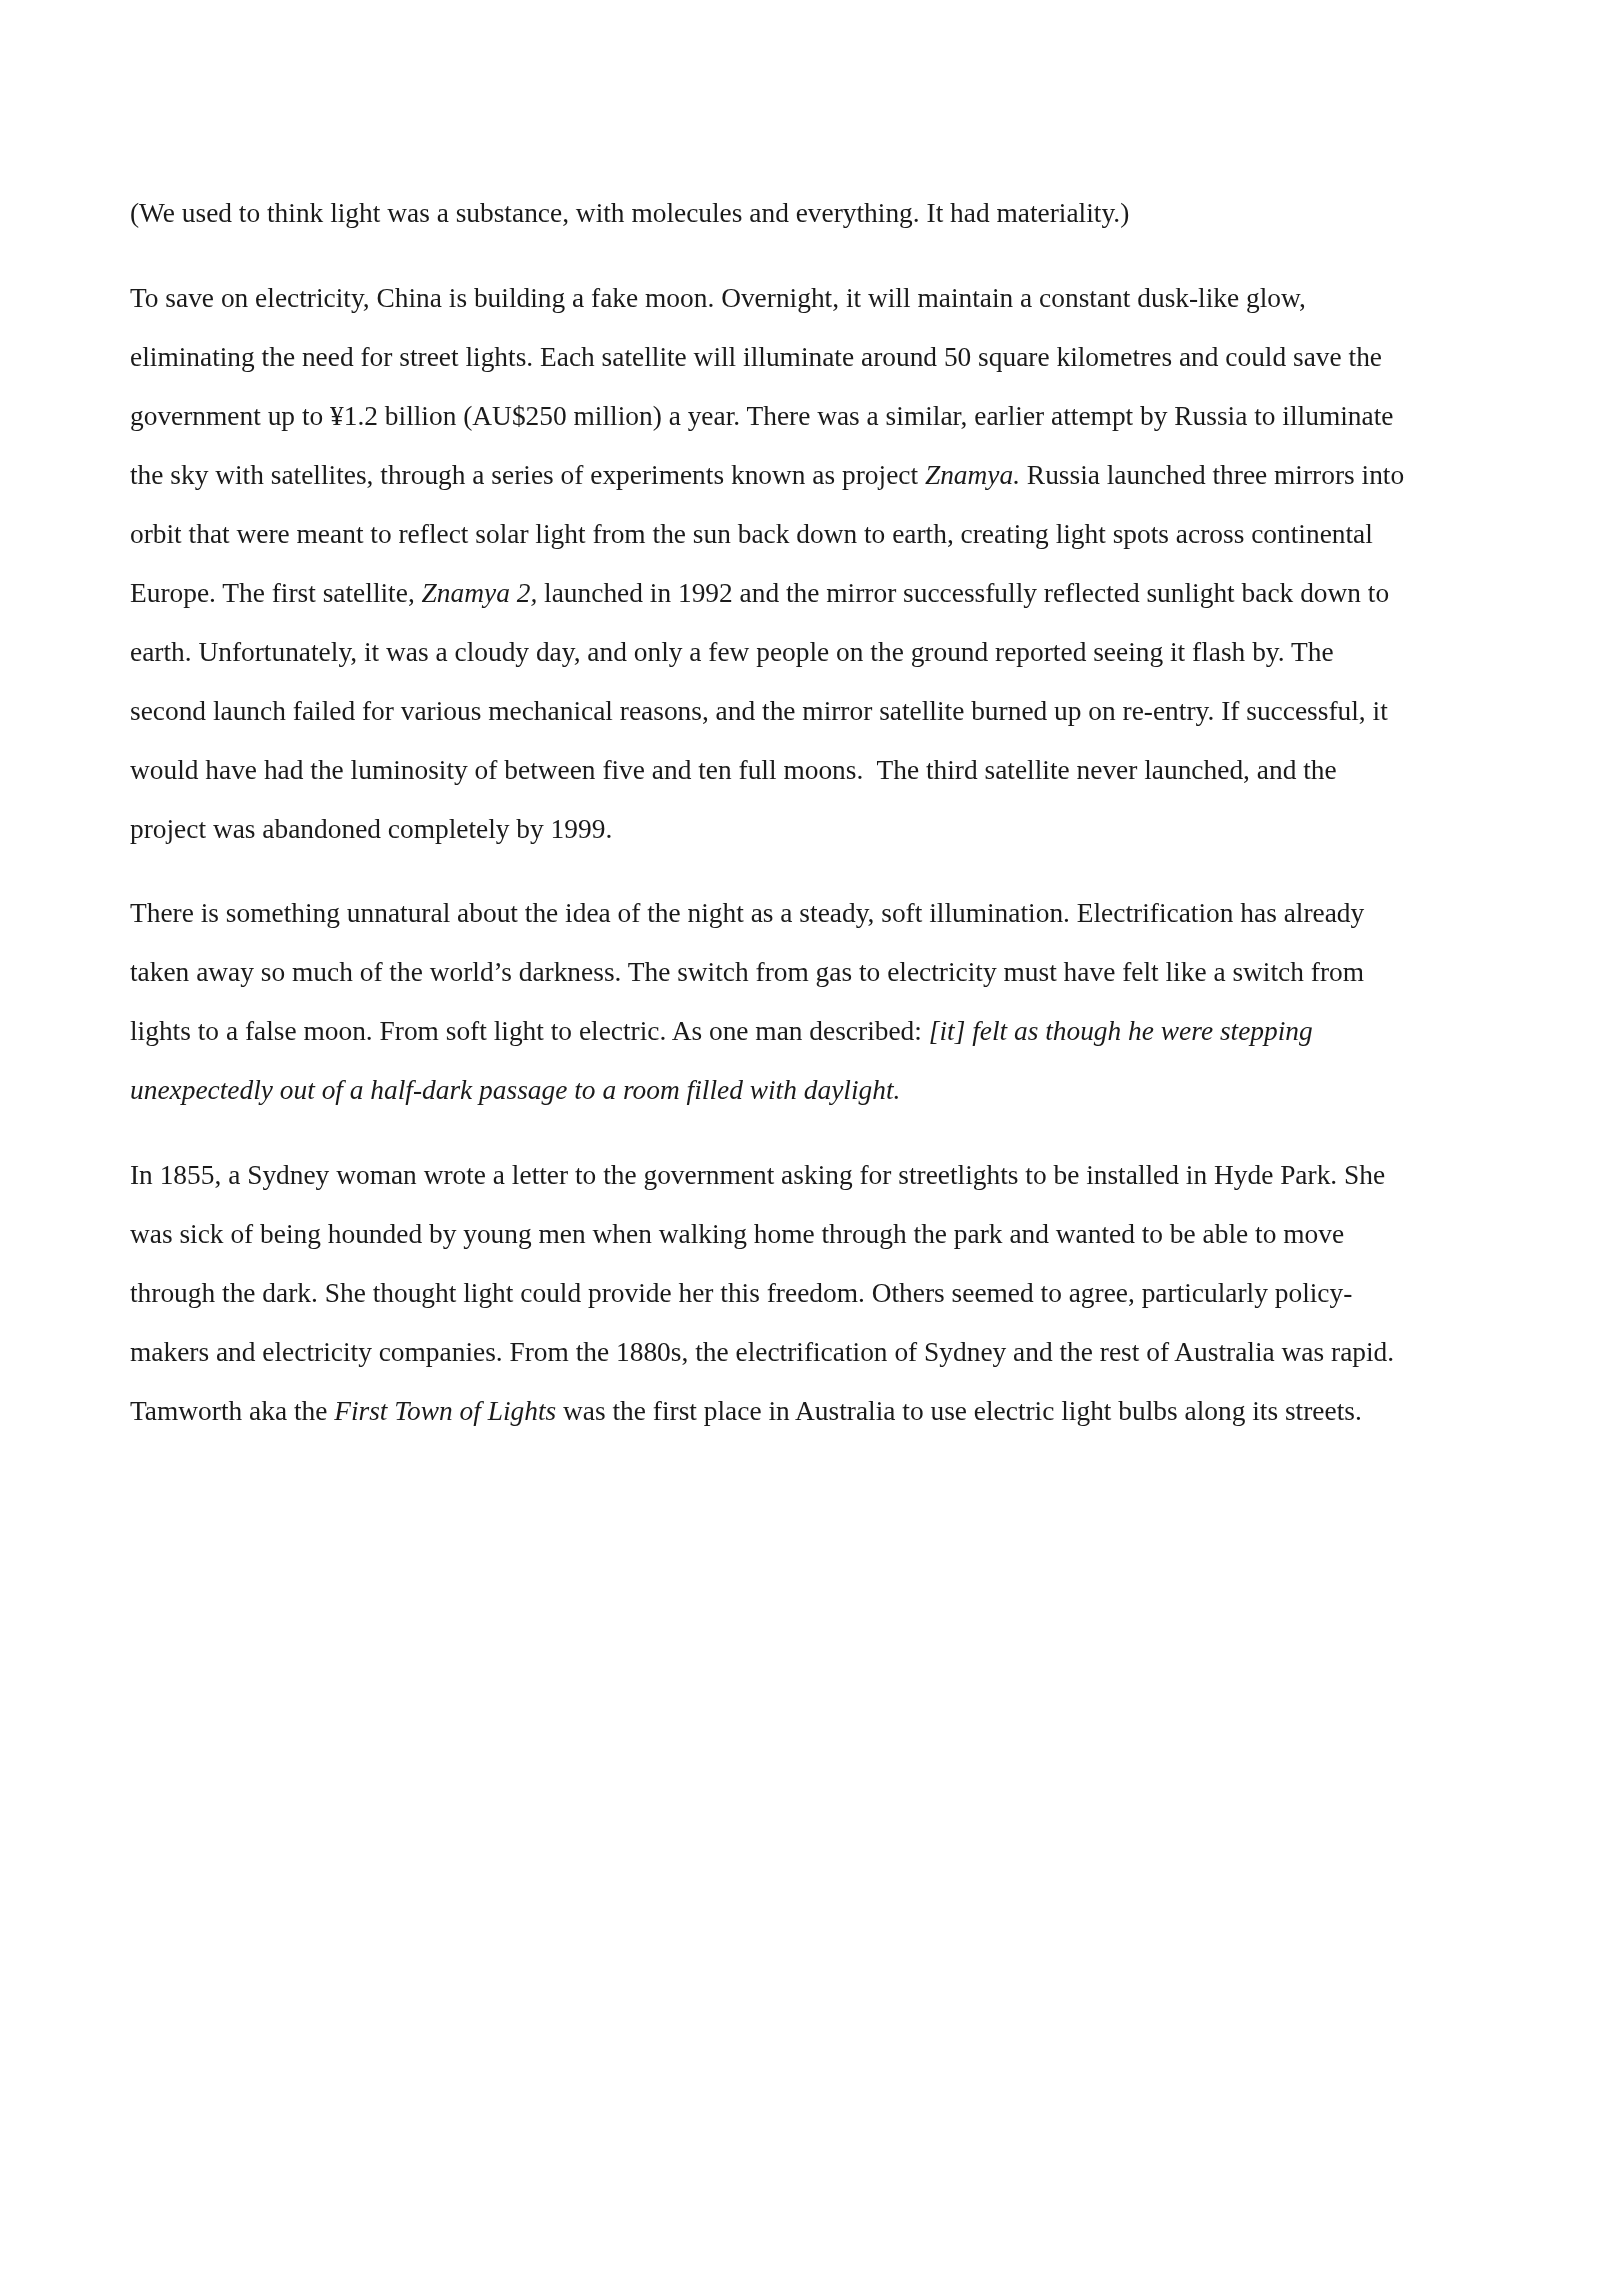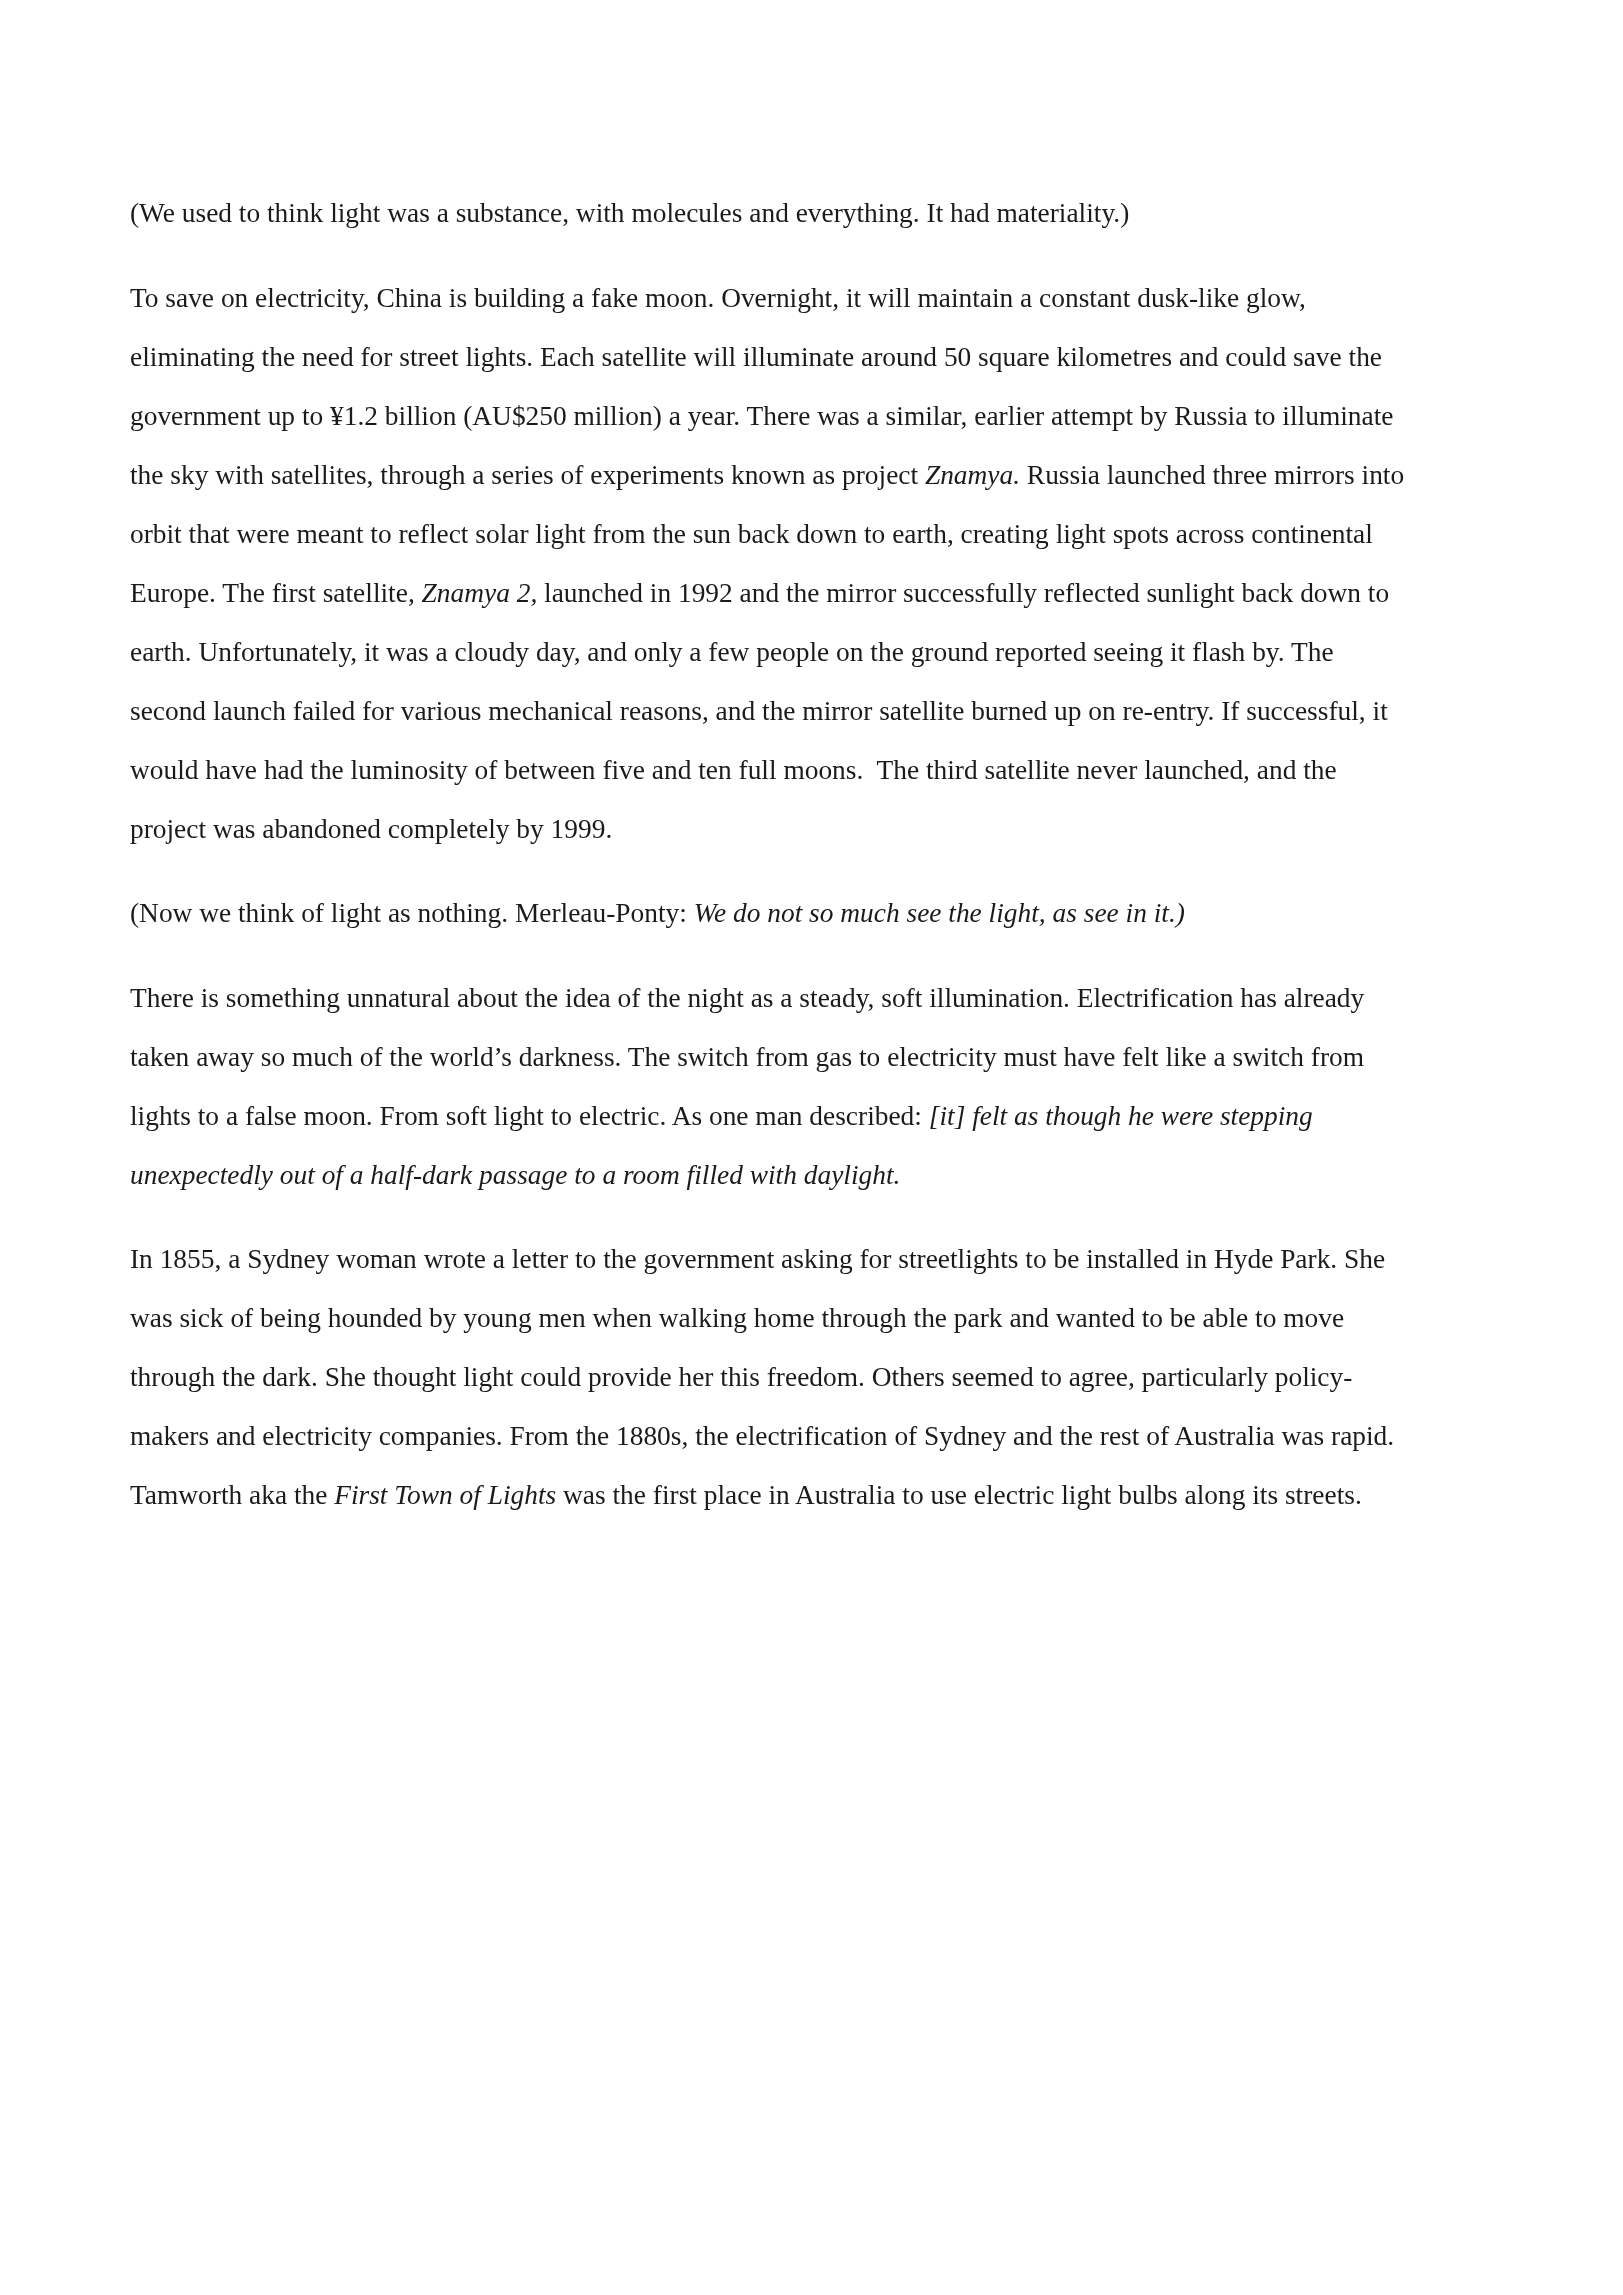--- a/index.html
+++ b/index.html
@@ -40,19 +40,18 @@
     color: #1b1b1b;
   }
 </style>
 </head>
 <body>
 
 <div class="page">
   <div class="content" id="doc-body">
       <p class="para"><span class="run">(We used to think light was a substance, with molecules and everything. It had materiality.)</span></p>
       <p class="para"><span class="run">To save on electricity, China is building a fake moon. Overnight, it will maintain a constant dusk-like glow, eliminating the need for street lights. Each satellite will illuminate around 50 square kilometres and could save the government up to ¥1.2 billion (AU$250 million) a year. There was a similar, earlier attempt by Russia to illuminate the sky with satellites, through a series of experiments known as project </span><span class="run italic">Znamya.</span><span class="run"> Russia launched three mirrors into orbit that were meant to reflect solar light from the sun back down to earth, creating light spots across continental Europe. The first satellite, </span><span class="run italic">Znamya 2,</span><span class="run"> launched in 1992 and the mirror successfully reflected sunlight back down to earth. Unfortunately, it was a cloudy day, and only a few people on the ground reported seeing it flash by. The second launch failed for various mechanical reasons, and the mirror satellite burned up on re-entry. If successful, it would have had the luminosity of between five and ten full moons.  The third satellite never launched, and the project was abandoned completely by 1999.</span></p>
-      <p class="para"><span class="run">(Now we think of light as nothing. Merleau-Ponty: </span><span class="run italic">We do not so much see the light, as see in it.)</span></p>
       <p class="para"><span class="run">There is something unnatural about the idea of the night as a steady, soft illumination. Electrification has already taken away so much of the world’s darkness. The switch from gas to electricity must have felt like a switch from lights to a false moon. From soft light to electric. As one man described: </span><span class="run italic">[it] felt as though he were stepping unexpectedly out of a half-dark passage to a room filled with daylight.</span></p>
       <p class="para"><span class="run">In 1855, a Sydney woman wrote a letter to the government asking for streetlights to be installed in Hyde Park. She was sick of being hounded by young men when walking home through the park and wanted to be able to move through the dark. She thought light could provide her this freedom. Others seemed to agree, particularly policy-makers and electricity companies. From the 1880s, the electrification of Sydney and the rest of Australia was rapid. Tamworth aka the </span><span class="run italic">First Town of Lights</span><span class="run"> was the first place in Australia to use electric light bulbs along its streets.</span></p>
     </div>
   <div class="page-number">5</div>
 </div>
 
 
 </body></html>

